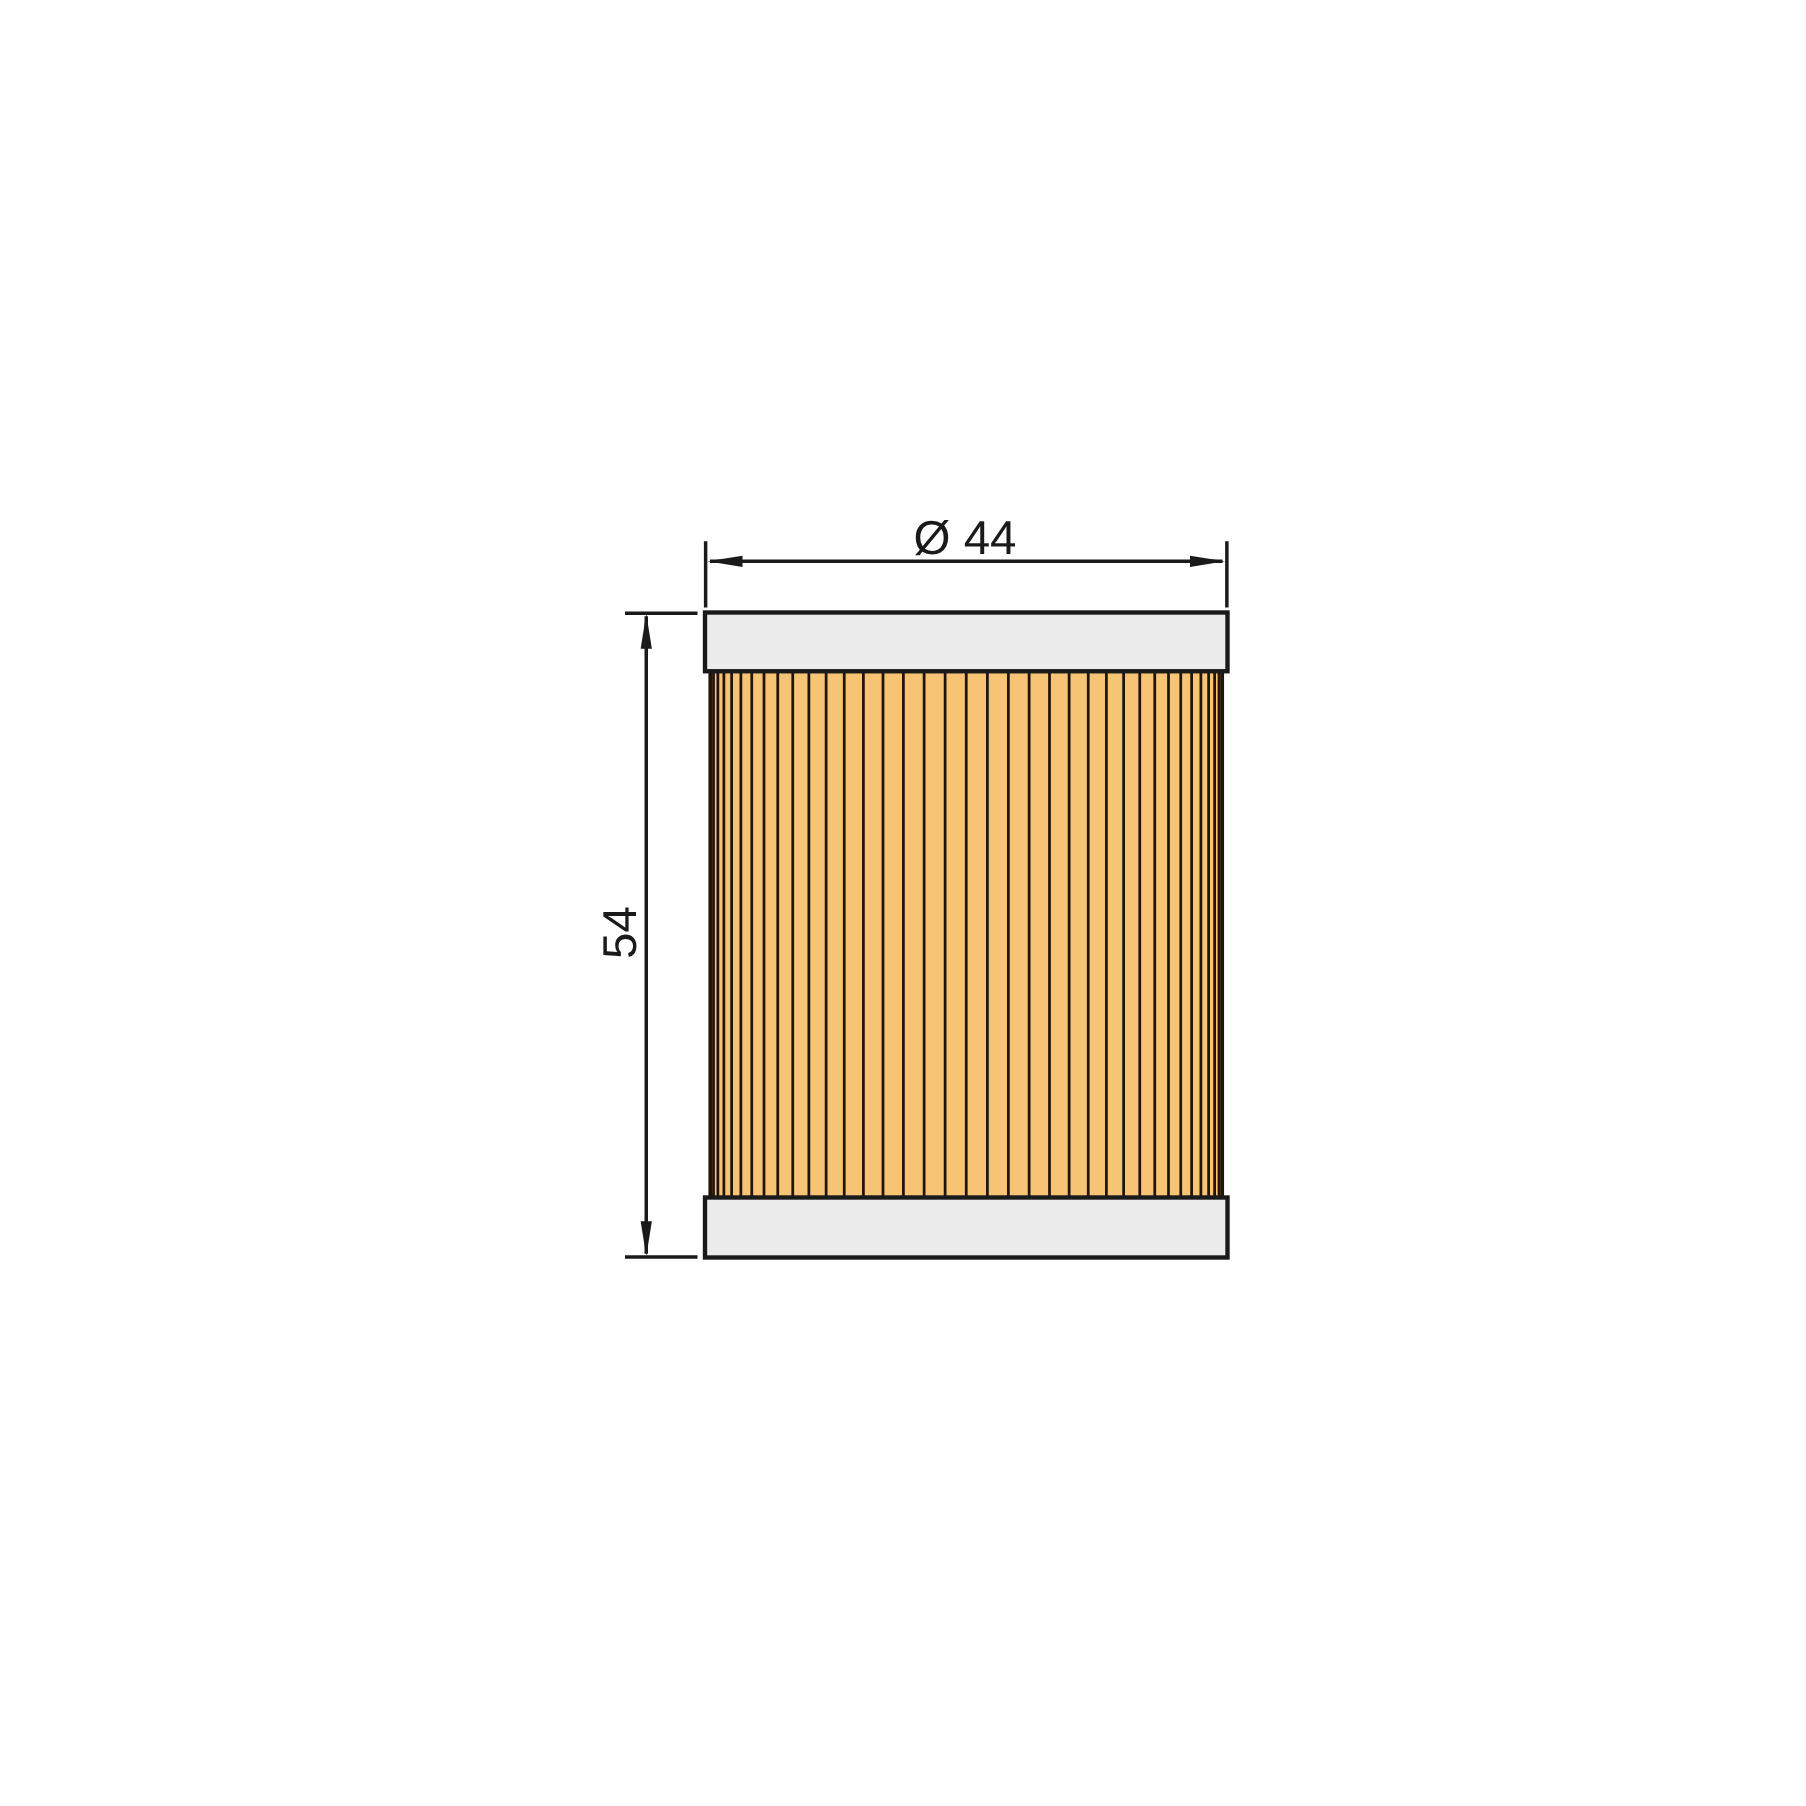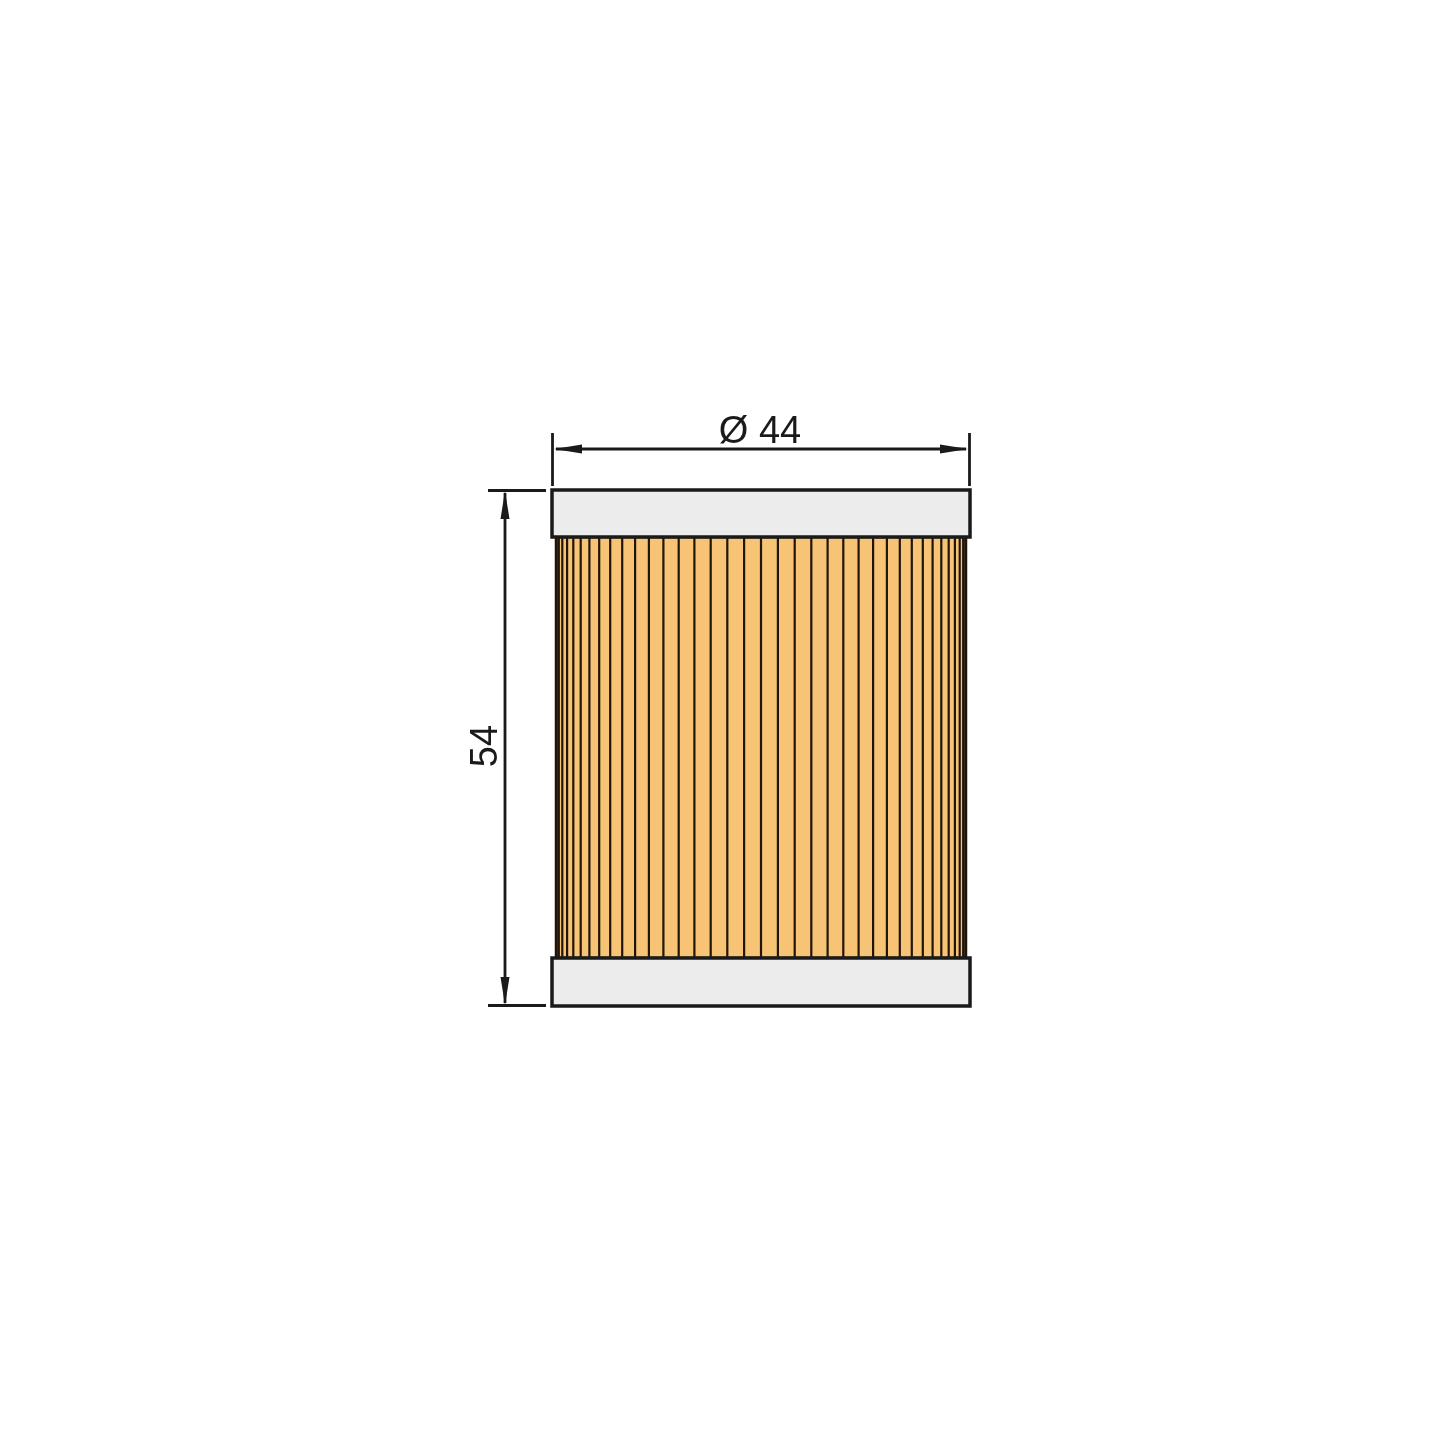--- a/index.html
+++ b/index.html
@@ -3,20 +3,21 @@
 <meta charset="utf-8">
 <style>
   html, body { margin: 0; padding: 0; background: #ffffff; }
   .canvas {
     position: relative;
     width: 1421px;
     height: 1445px;
     background: var(--bg, #ffffff);
     overflow: hidden;
     font-family: "Liberation Sans", sans-serif;
+    margin-left: 12px;
   }
   svg { position: absolute; left: 0; top: 0; display: block; }
 
   .cap {
     fill: var(--cap-fill, #ececec);
     stroke: var(--line, #1a1a1a);
     stroke-width: 3.5;
   }
   .pleat-body {
     fill: var(--pleat-fill, #f7c476);

